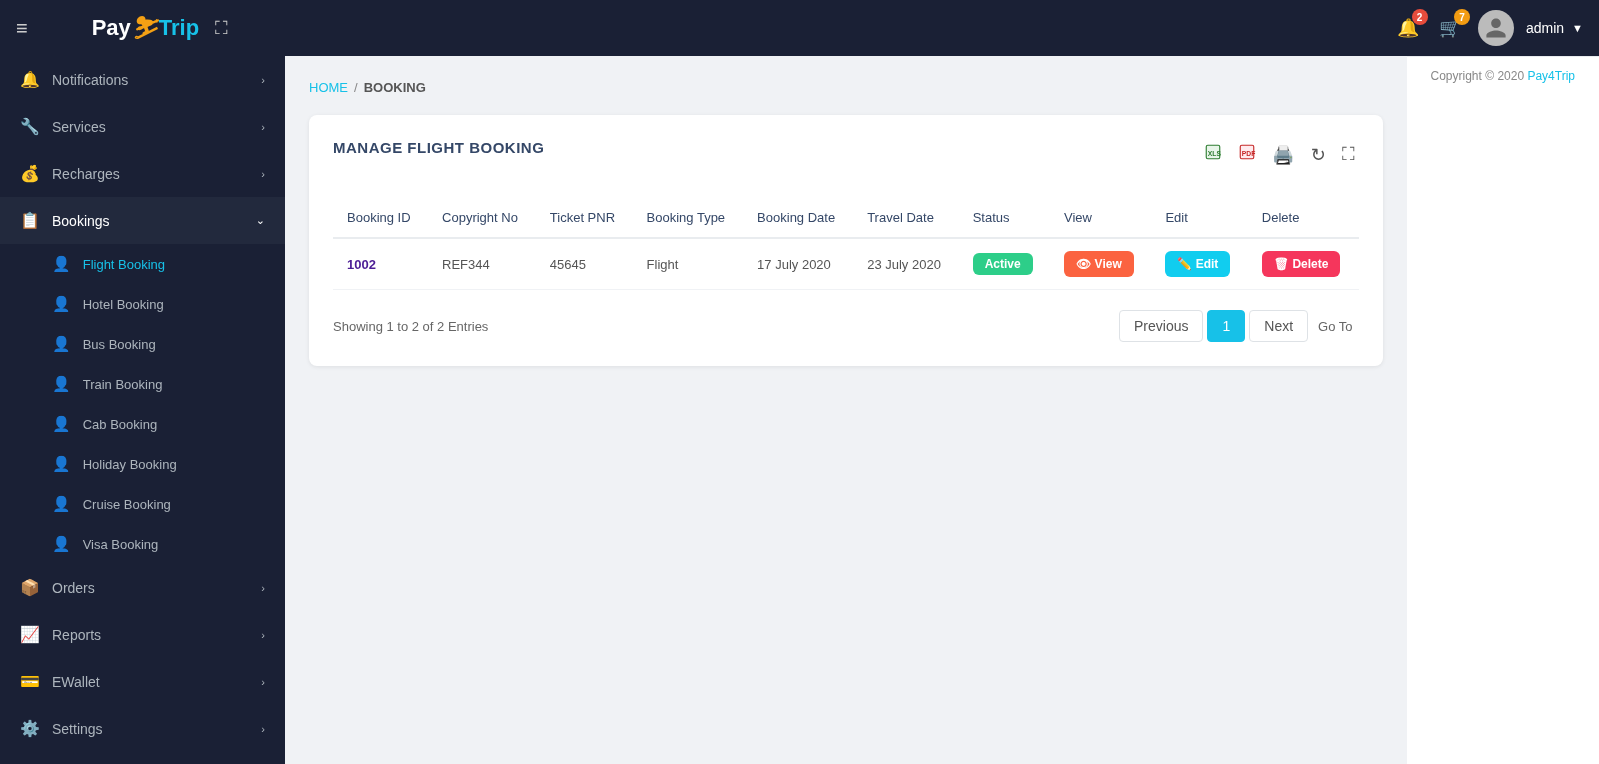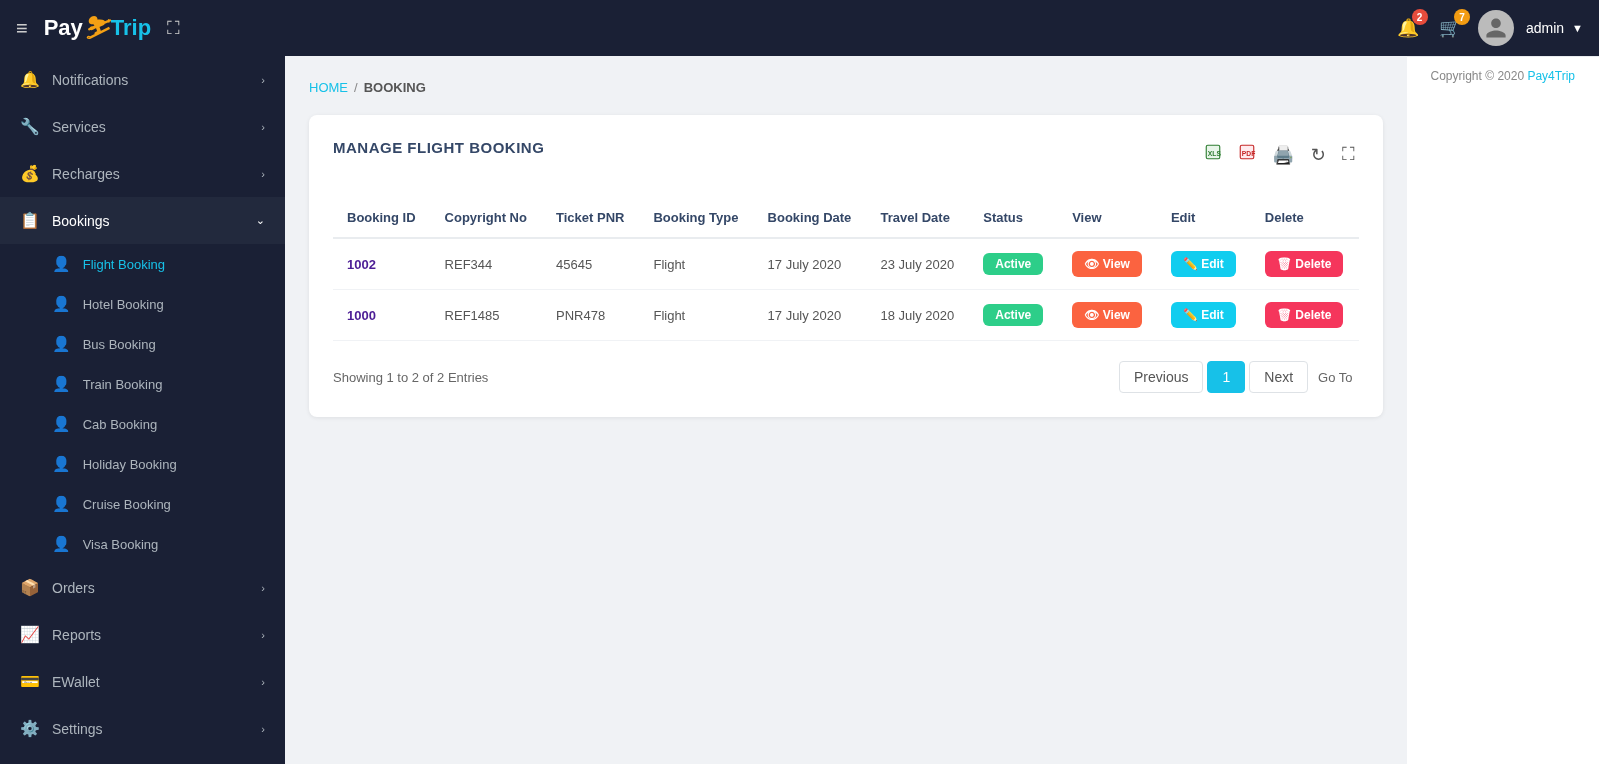--- a/index.html
+++ b/index.html
@@ -11,21 +11,21 @@
       height: 56px;
       display: flex;
       align-items: center;
       justify-content: space-between;
       padding: 0 16px;
       flex-shrink: 0;
       z-index: 100;
     }
     .topbar-left { display: flex; align-items: center; gap: 16px; }
     .logo { display: flex; align-items: center; gap: 4px; cursor: pointer; }
-    .logo-text { font-size: 22px; font-weight: 700; color: #fff; }
+    .logo-text { font-size: 22px; font-weight: 700; color: #fff; margin-left: 48px; }
     .logo-text span { color: #f4a014; }
     .topbar-icon-btn {
       background: none; border: none; cursor: pointer; color: #ccc;
       font-size: 18px; padding: 4px; position: relative; display: flex; align-items: center;
     }
     .badge {
       position: absolute; top: -4px; right: -4px;
       background: #e74c3c; color: #fff; border-radius: 50%;
       font-size: 10px; width: 16px; height: 16px;
       display: flex; align-items: center; justify-content: center; font-weight: 700;
@@ -95,21 +95,21 @@
     }
     .add-btn {
       background: #17c1e8; color: #fff; border: none; border-radius: 6px;
       padding: 10px 18px; font-size: 13px; font-weight: 600; cursor: pointer;
       display: flex; align-items: center; gap: 6px;
     }
 
     
     table { width: 100%; border-collapse: collapse; font-size: 13px; }
     thead tr { border-bottom: 2px solid #e9ecef; }
-    thead th { padding: 12px 14px; text-align: left; color: #344767; font-weight: 700; font-size: 13px; }
+    thead th { padding: 12px 14px; text-align: left; color: #344767; font-weight: 400; font-size: 13px; }
     tbody tr { border-bottom: 1px solid #f0f2f5; }
     tbody td { padding: 12px 14px; color: #555; font-size: 13px; vertical-align: middle; }
     .booking-id-link { color: #4c1d95; text-decoration: none; cursor: pointer; font-weight: 600; }
 
     
     .status-badge {
       display: inline-block; padding: 4px 12px; border-radius: 6px;
       font-size: 12px; font-weight: 600; color: #fff;
     }
     .status-active { background: #2dce89; }
@@ -343,32 +343,20 @@
     <td>REF344</td>
     <td>45645</td>
     <td>Flight</td>
     <td>17 July 2020</td>
     <td>23 July 2020</td>
     <td><span class="status-badge status-active">Active</span></td>
     <td><button class="action-btn btn-view">👁 View</button></td>
     <td><button class="action-btn btn-edit">✏️ Edit</button></td>
     <td><button class="action-btn btn-delete">🗑 Delete</button></td>
   </tr>
-              <tr>
-    <td><a class="booking-id-link">1000</a></td>
-    <td>REF1485</td>
-    <td>PNR478</td>
-    <td>Flight</td>
-    <td>17 July 2020</td>
-    <td>18 July 2020</td>
-    <td><span class="status-badge status-active">Active</span></td>
-    <td><button class="action-btn btn-view">👁 View</button></td>
-    <td><button class="action-btn btn-edit">✏️ Edit</button></td>
-    <td><button class="action-btn btn-delete">🗑 Delete</button></td>
-  </tr>
             </tbody>
         </table>
 
         <div class="pagination-area">
           <span class="showing-text">Showing 1 to 2 of 2 Entries</span>
           <div class="pagination">
             <button class="page-btn">Previous</button>
             <button class="page-btn active">1</button>
             <button class="page-btn">Next</button>
             <span class="goto-text">Go To</span>

